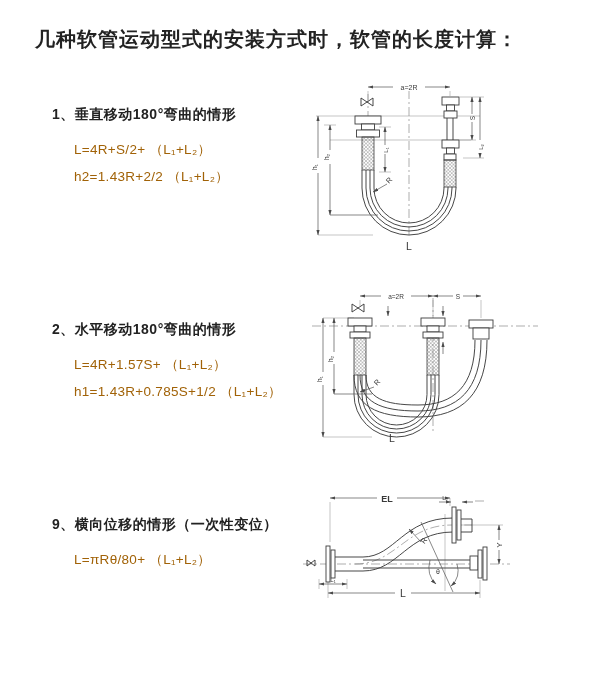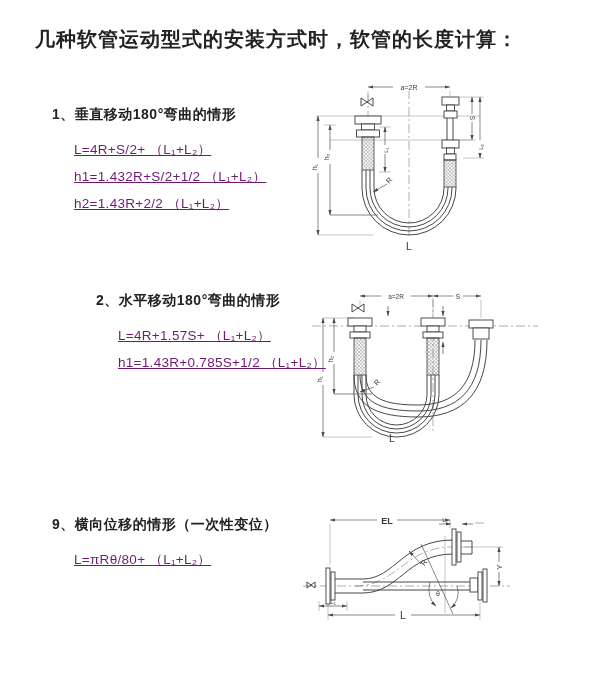--- a/index.html
+++ b/index.html
@@ -8,47 +8,46 @@
     font-family:"Liberation Sans","DejaVu Sans",sans-serif;color:#2b2b2b;
     overflow:hidden;
   }
   .page-title{
     position:absolute;left:35px;top:26px;font-size:20px;font-weight:bold;
     letter-spacing:1px;color:#222;
   }
   .sec{position:absolute;left:52px;width:260px;}
   .sec-heading{font-size:14px;font-weight:bold;letter-spacing:0.5px;color:#222;white-space:nowrap;}
   .formulas{margin-top:12px;padding-left:22px;}
-  .formula{font-size:13.5px;line-height:27px;color:#701a75;letter-spacing:0.3px;white-space:nowrap;text-decoration:underline;}
+  .formula{font-size:13.5px;line-height:27px;color:#a16207;letter-spacing:0.3px;white-space:nowrap;}
   #sec1{top:106px;}
-  #sec2{top:292px;margin-left:44px;}
+  #sec2{top:321px;}
   #sec3{top:516px;}
   .diag{position:absolute;}
   #diag1{left:303px;top:70px;}
   #diag2{left:310px;top:282px;}
-  #diag3{left:295px;top:498px;}
+  #diag3{left:295px;top:476px;}
   svg{display:block;}
   svg text{font-family:"Liberation Sans","DejaVu Sans",sans-serif;fill:#3a3a3a;}
   .thin{stroke:#8a8a8a;stroke-width:0.5;fill:none;}
   .dim{stroke:#555;stroke-width:0.7;fill:none;}
   .main{stroke:#3d3d3d;stroke-width:0.95;fill:none;}
   .fit{stroke:#3d3d3d;stroke-width:0.9;fill:#ffffff;}
   .cl{stroke:#777;stroke-width:0.6;fill:none;stroke-dasharray:9 3 2 3;}
   .wbg{fill:#ffffff;}
 </style>
 </head>
 <body>
 
 <div class="page-title">几种软管运动型式的安装方式时，软管的长度计算：</div>
 
 <div class="sec" id="sec1">
   <div class="sec-heading">1、垂直移动180°弯曲的情形</div>
   <div class="formulas">
     <div class="formula">L=4R+S/2+ （L₁+L₂）</div>
-    <div class="formula">h1=1.432R+S/2+1/2 （L₁+L₂）</div>
     <div class="formula">h2=1.43R+2/2 （L₁+L₂）</div>
   </div>
 </div>
 
 <div class="sec" id="sec2">
   <div class="sec-heading">2、水平移动180°弯曲的情形</div>
   <div class="formulas">
     <div class="formula">L=4R+1.57S+ （L₁+L₂）</div>
     <div class="formula">h1=1.43R+0.785S+1/2 （L₁+L₂）</div>
   </div>

